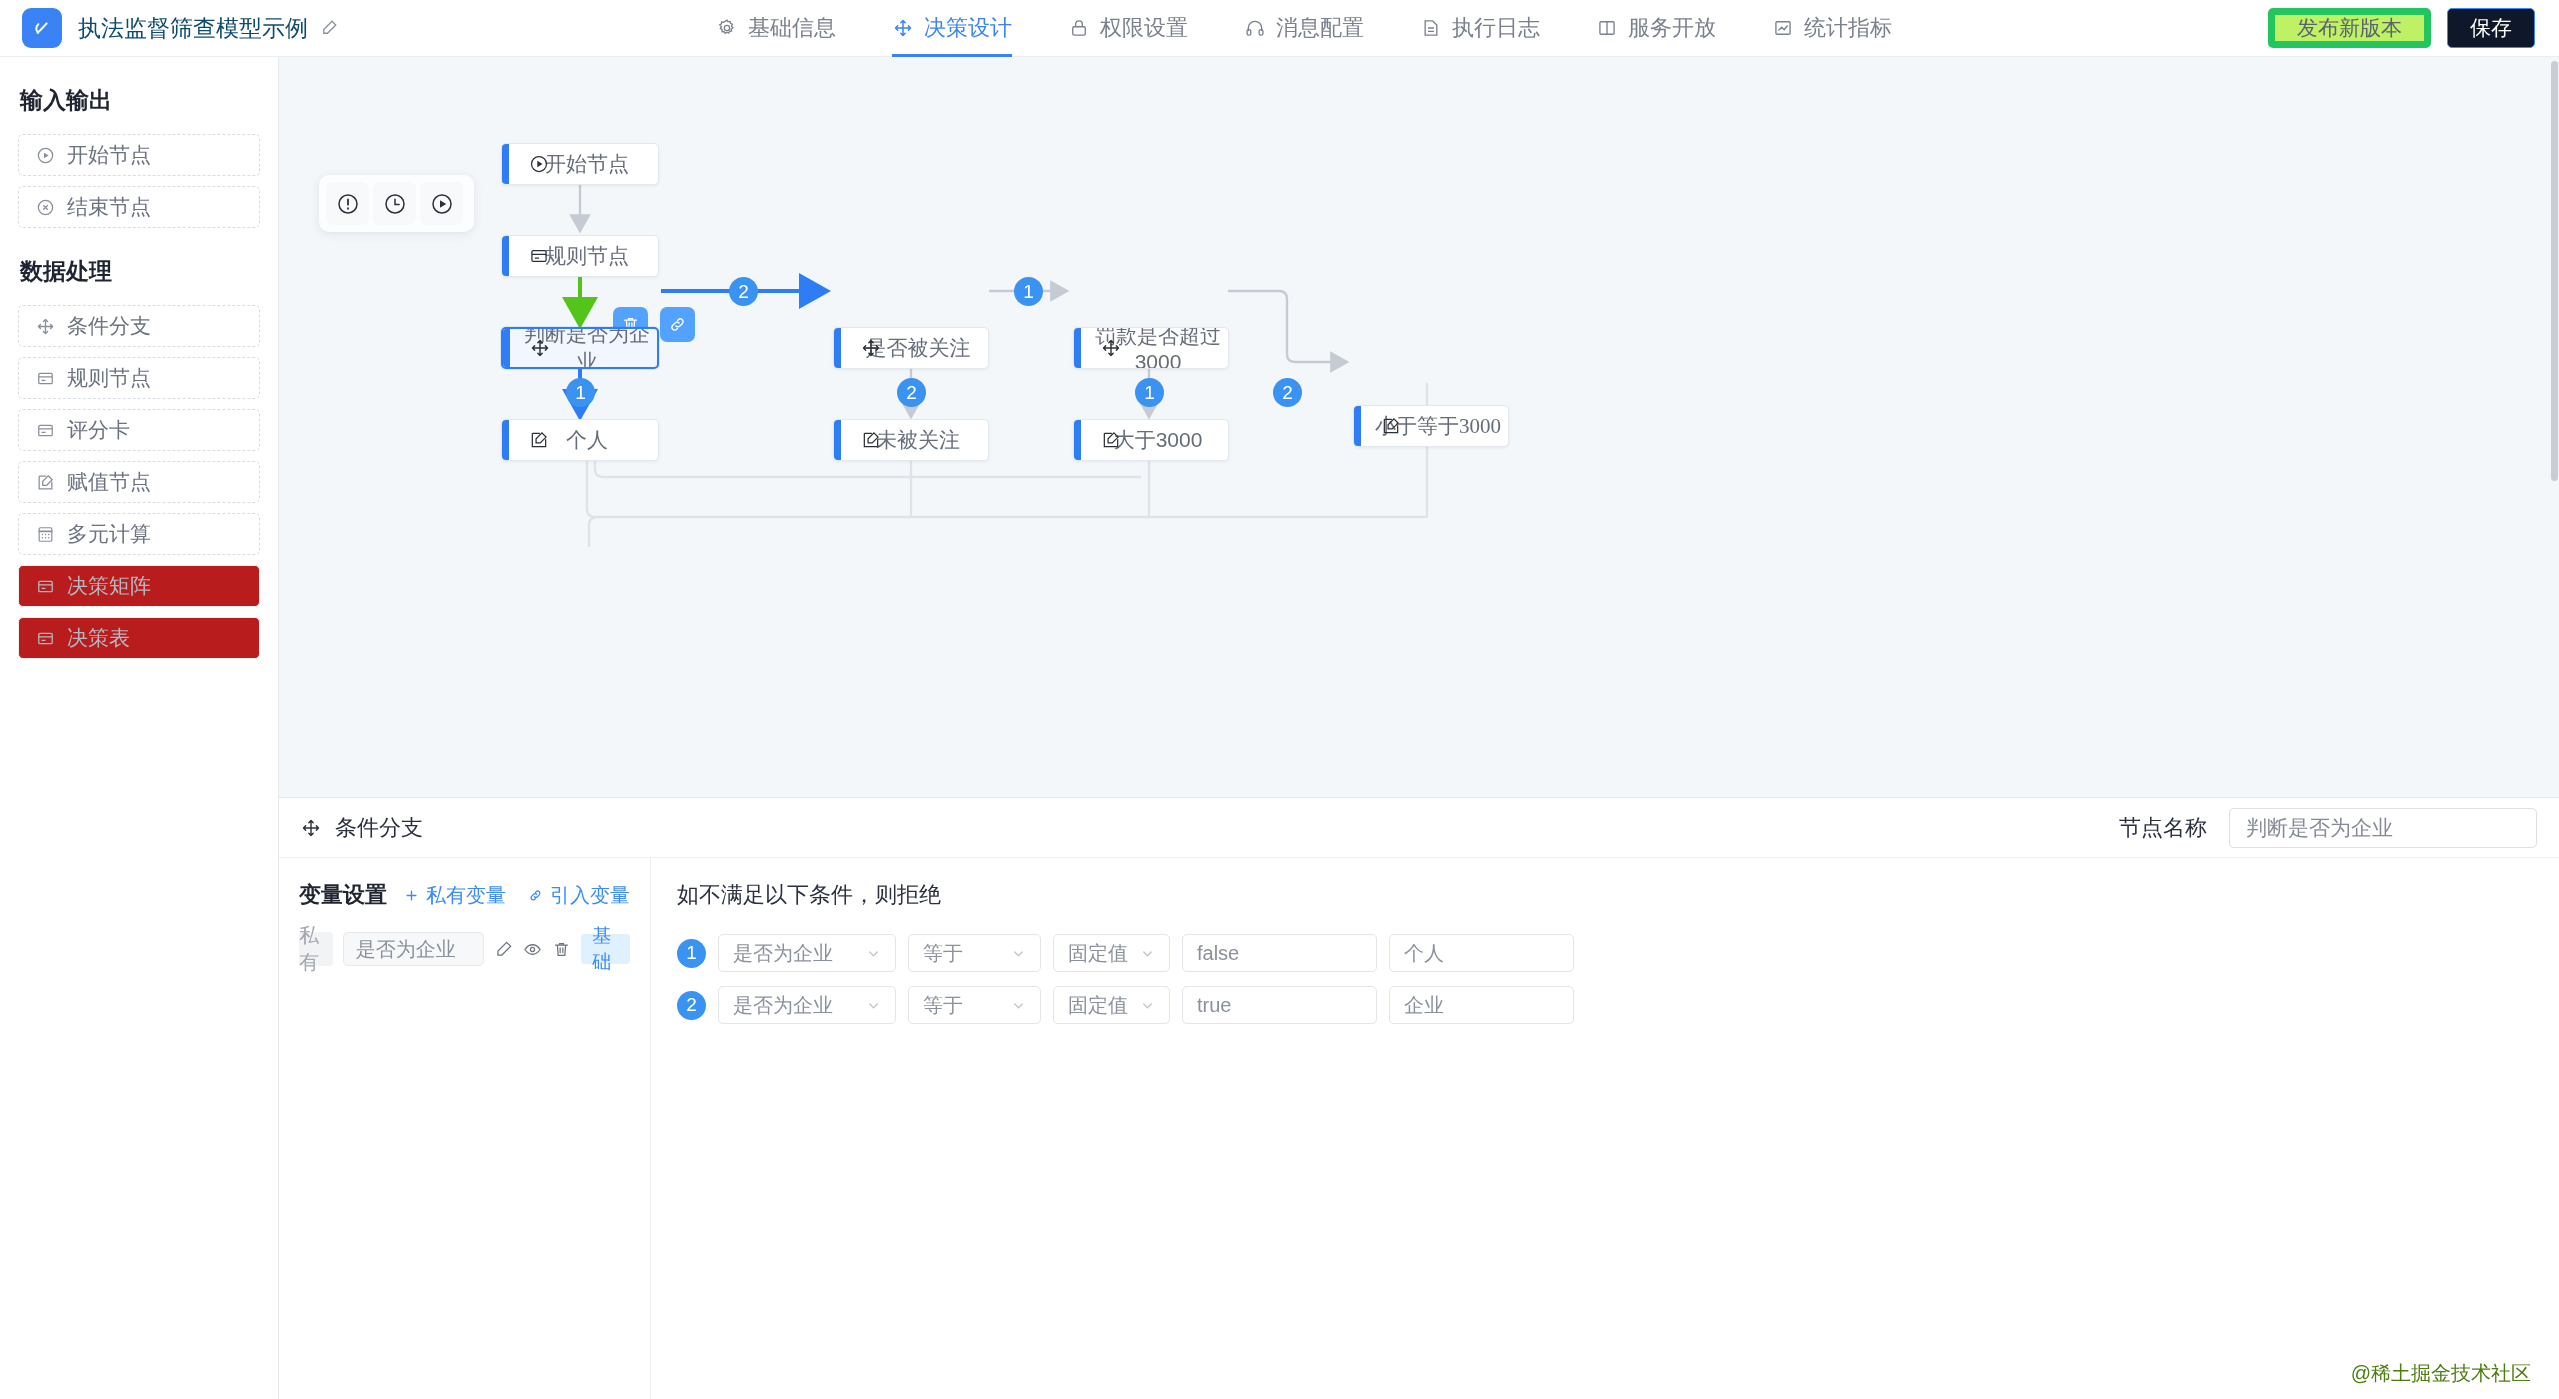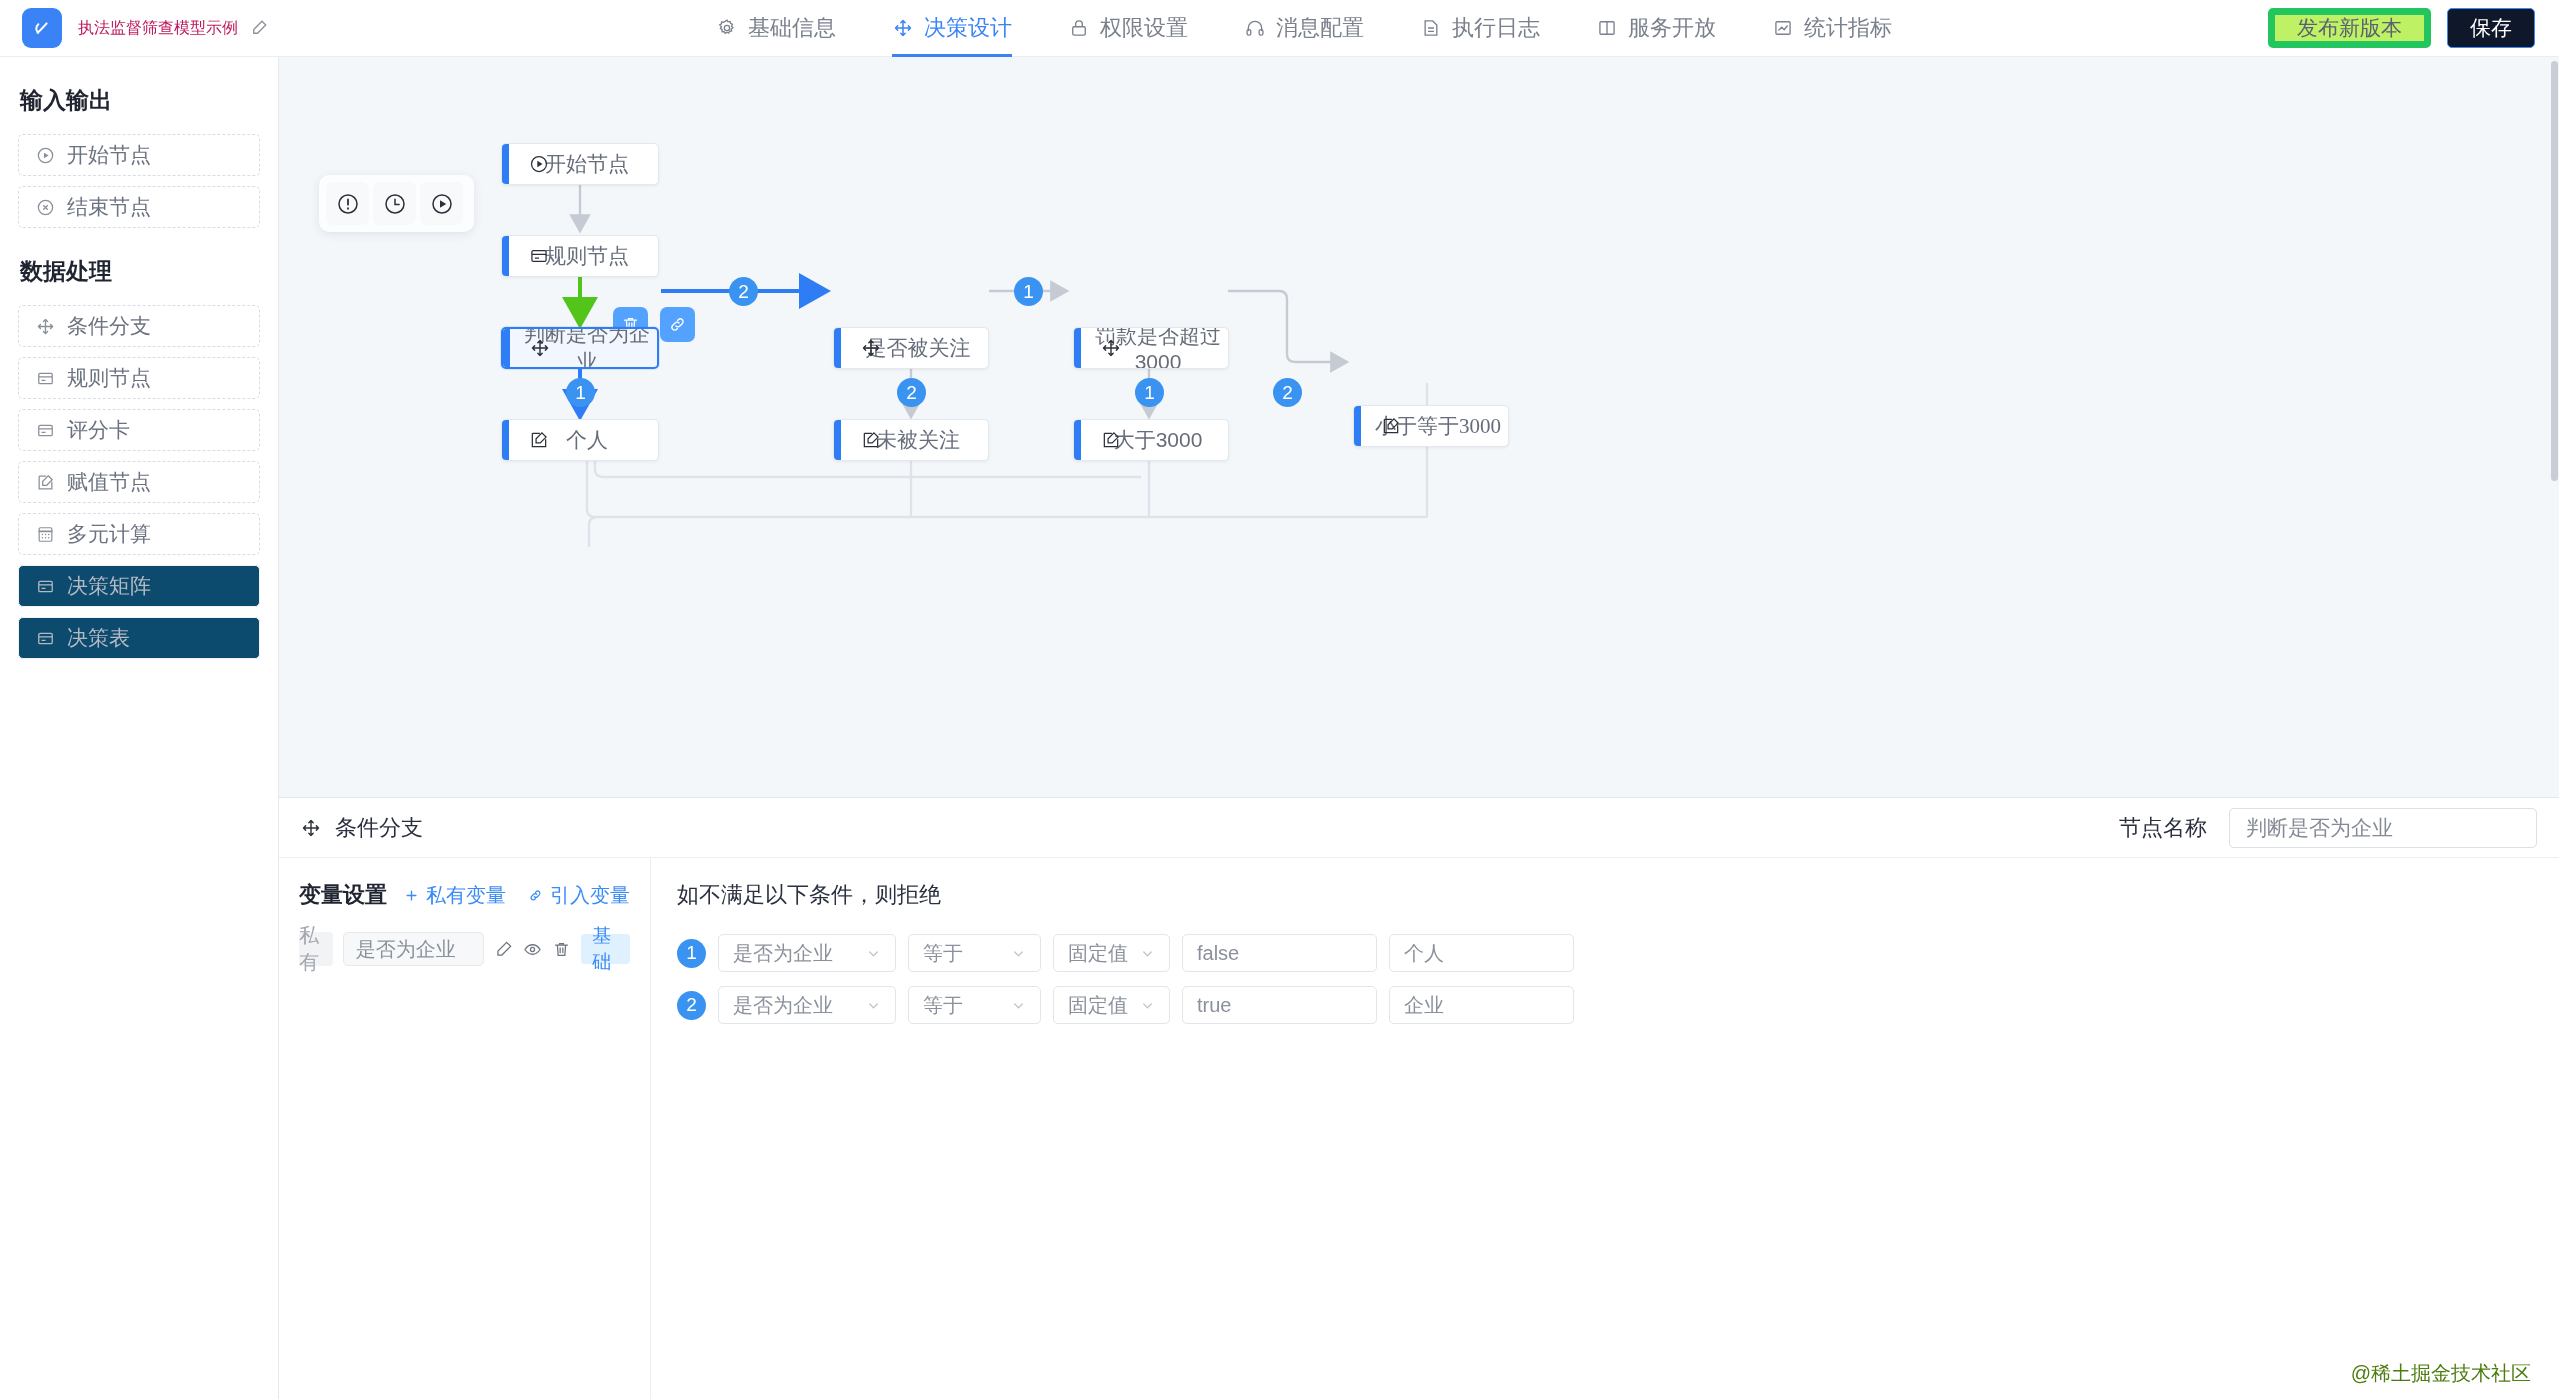--- a/index.html
+++ b/index.html
@@ -18,21 +18,21 @@
     position:absolute; left:0; top:0; width:2559px; height:57px;
     background:#fff; border-bottom:1px solid #ebedf2;
     display:flex; align-items:center;
   }
   .brand { display:flex; align-items:center; padding-left:22px; min-width:340px; }
   .brand-logo {
     width:40px; height:40px; border-radius:9px; background:#3a83f6;
     display:flex; align-items:center; justify-content:center;
     color:#fff; font-size:22px; font-weight:700;
   }
-  .brand-title { margin-left:16px; color:#be185d; font-size:16px; white-space:nowrap; }
+  .brand-title { margin-left:16px; color:#0c4a6e; font-size:23px; white-space:nowrap; }
   .brand-edit { margin-left:12px; color:#8a9099; font-size:19px; cursor:pointer; }
 
   .navtabs { flex:1; display:flex; align-items:center; justify-content:center; gap:0px; height:57px; }
   .navtab {
     display:flex; align-items:center; gap:10px;
     padding:0 28px; height:57px; color:#7a818d; font-size:22px;
     cursor:pointer; position:relative; white-space:nowrap;
   }
   .navtab .tico { display:inline-flex; width:22px; height:22px; align-items:center; justify-content:center; }
   .navtab.active { color:#3a83f6; }
@@ -53,21 +53,21 @@
     position:absolute; left:0; top:57px; width:279px; height:1342px;
     background:#fff; border-right:1px solid #e6e8ec; padding:0 18px;
     overflow:hidden;
   }
   .pal-group-title { font-size:23px; font-weight:700; color:#1f2430; margin:28px 0 18px 2px; }
   .pal-item {
     height:42px; border:1px dashed #d8dce3; border-radius:5px; background:#fff;
     display:flex; align-items:center; gap:12px; padding:0 16px; margin-bottom:10px;
     color:#6b7280; font-size:21px; cursor:pointer;
   }
-  .pal-item.disabled { background:#0c4a6e; border:1px solid #f0f1f3; color:#b4b9c2; cursor:not-allowed; }
+  .pal-item.disabled { background:#b91c1c; border:1px solid #f0f1f3; color:#b4b9c2; cursor:not-allowed; }
   .pal-item .pico { width:20px; height:20px; display:inline-flex; align-items:center; justify-content:center; }
 
   
   .canvas {
     position:absolute; left:279px; top:57px; width:2280px; height:740px;
     background:#f4f7fa; overflow:hidden;
   }
   .canvas-scroll-v {
     position:absolute; right:1px; top:4px; width:7px; height:420px;
     background:#c8cdd6; border-radius:4px;

